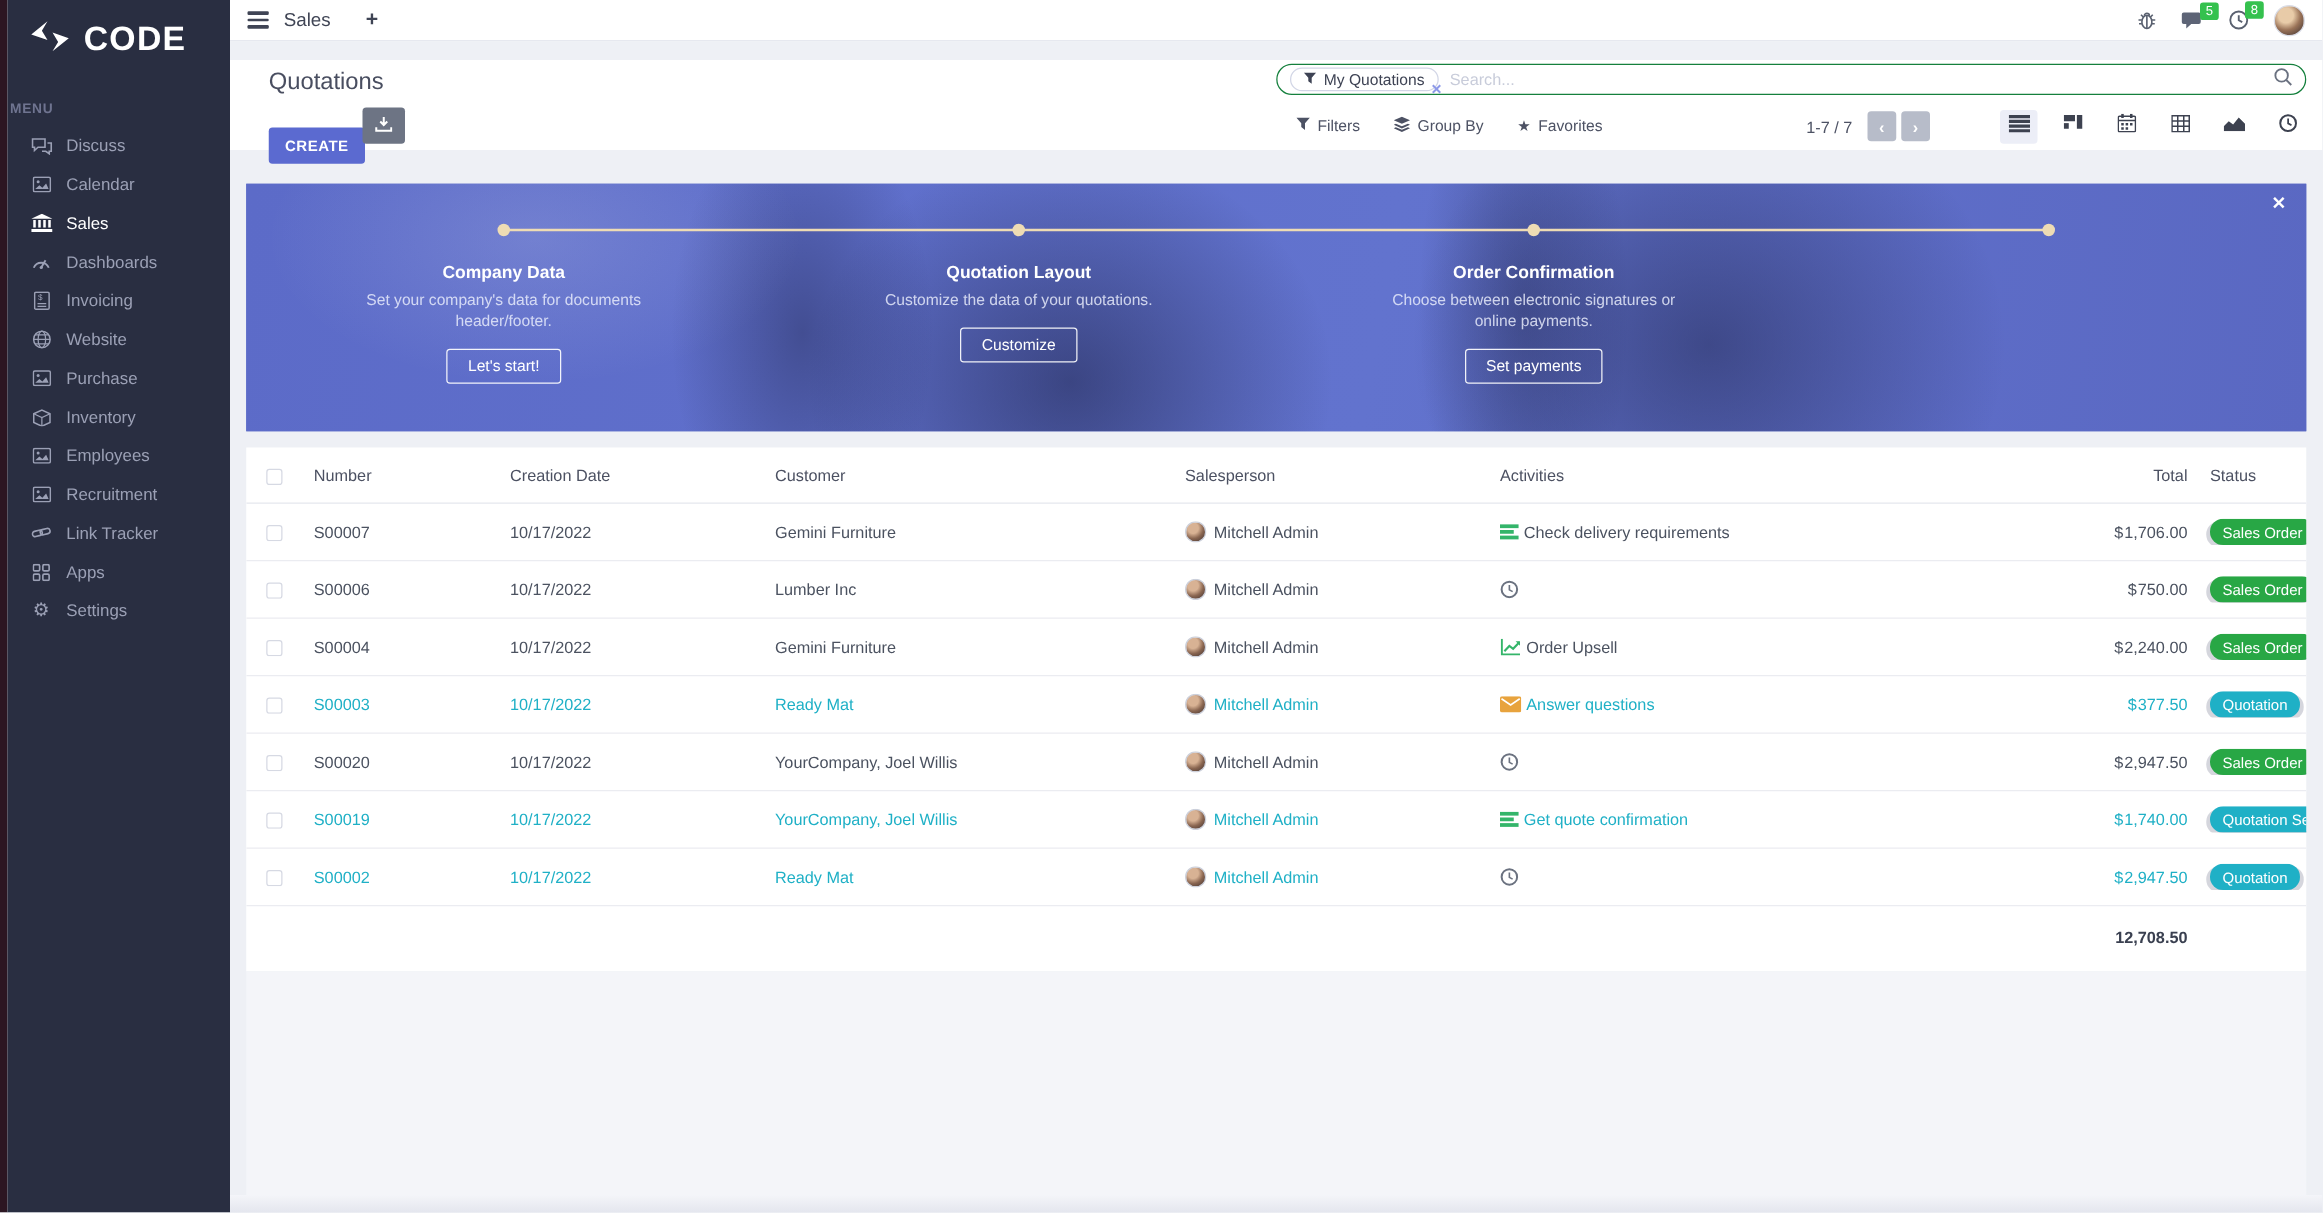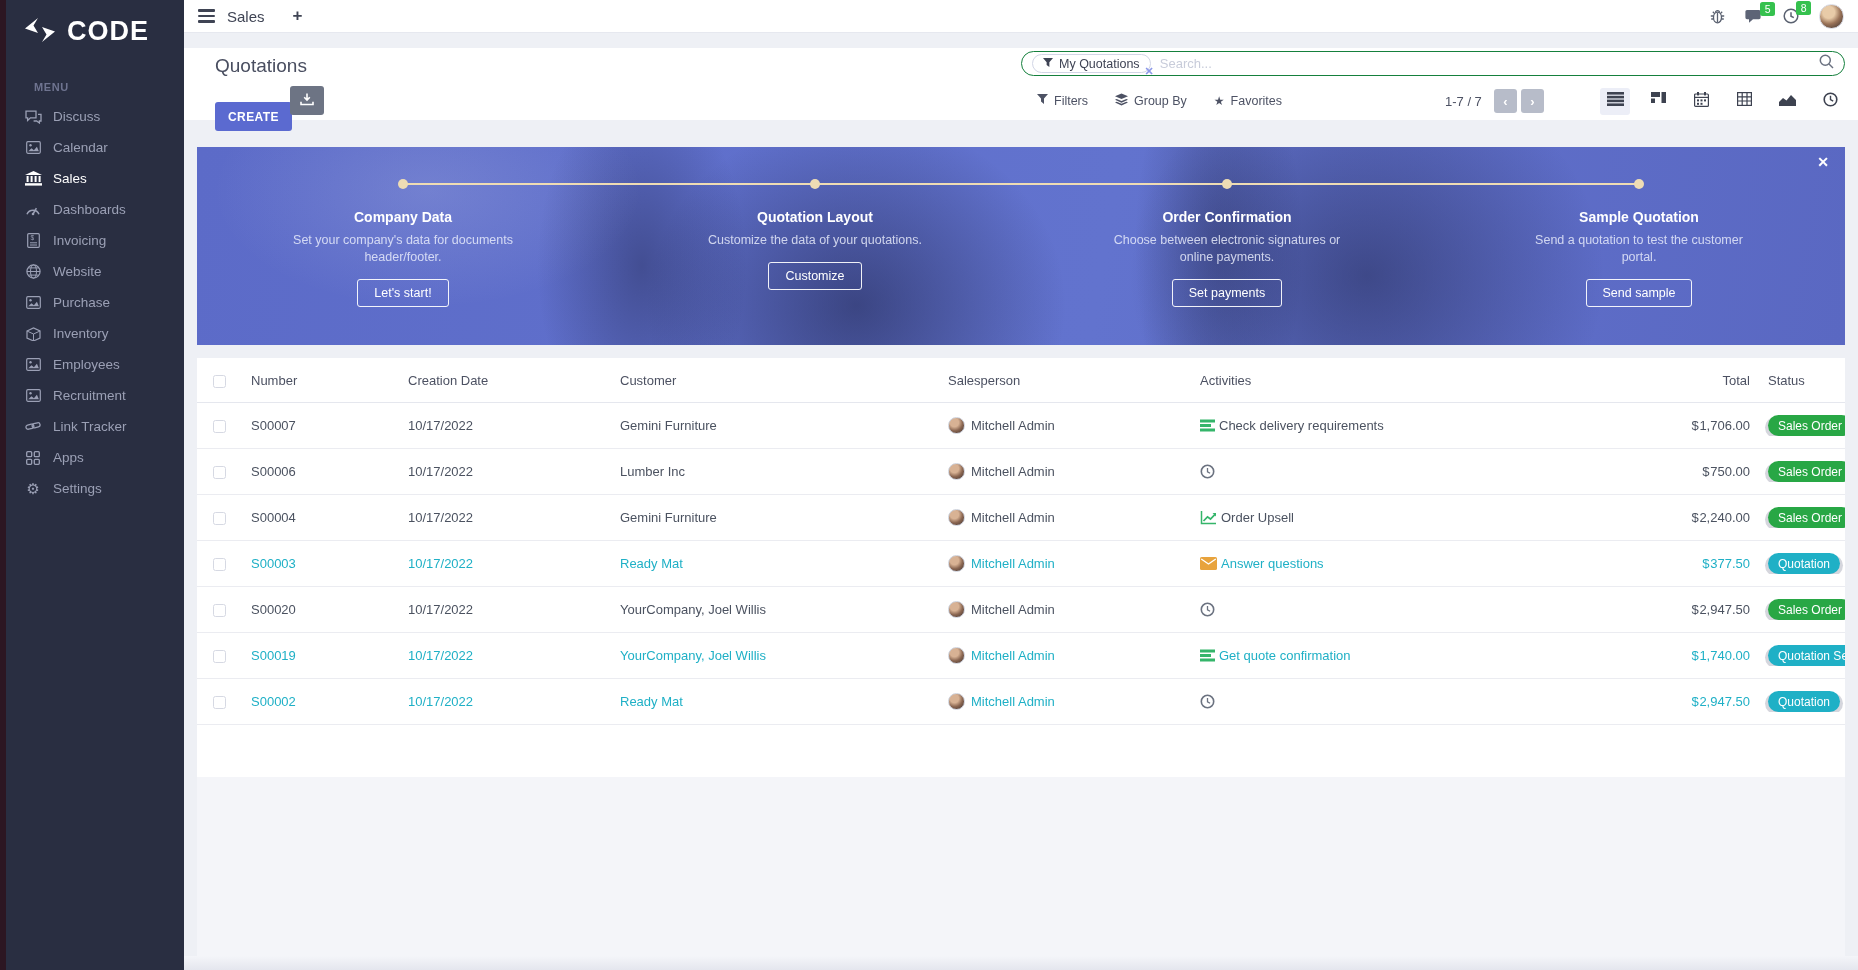--- a/index.html
+++ b/index.html
@@ -4,21 +4,21 @@
 <style>
   * { box-sizing: border-box; margin: 0; padding: 0; }
   html,body { width:1858px; height:970px; overflow:hidden; }
   body { font-family:"Liberation Sans", sans-serif; background:#eef0f5; position:relative; color:#4b5260; }
 
   
   .left-strip { position:absolute; left:0; top:0; width:6px; height:100%; background:#2c1622; }
   .sidebar { position:absolute; left:6px; top:0; width:178px; height:100%; background:#292e41; color:#9ba0b5; }
   .logo { display:flex; align-items:center; gap:9px; padding:16px 0 0 16px; }
   .logo-text { font-size:27px; font-weight:bold; color:#fff; letter-spacing:1px; }
-  .menu-label { padding:34px 0 8px 28px; font-size:11px; font-weight:bold; letter-spacing:.6px; color:#6f7490; }
+  .menu-label { padding:34px 0 8px 2px; font-size:11px; font-weight:bold; letter-spacing:.6px; color:#6f7490; }
   .side-item { display:flex; align-items:center; gap:11px; padding:8px 18px; font-size:13.5px; cursor:pointer; }
   .side-item.active { color:#fff; }
   .side-icon { width:18px; display:flex; justify-content:center; align-items:center; }
 
   
   .topbar { position:absolute; left:184px; right:0; top:0; height:33px; background:#fff; border-bottom:1px solid #e6e8ef; display:flex; align-items:center; padding:0 14px; }
   .hamburger { width:17px; display:flex; flex-direction:column; gap:3px; cursor:pointer; }
   .hamburger span { height:2.5px; background:#3f4454; border-radius:1px; }
   .app-name { margin-left:12px; font-size:15px; color:#3f4454; }
   .newtab { margin-left:28px; font-size:17px; font-weight:bold; color:#3f4454; cursor:pointer; }
@@ -403,25 +403,20 @@
     <div class="step">
       <div class="step-title">Quotation Layout</div>
       <div class="step-desc">Customize the data of your quotations.</div>
       <button class="step-btn">Customize</button>
     </div>
     <div class="step">
       <div class="step-title">Order Confirmation</div>
       <div class="step-desc">Choose between electronic signatures or online payments.</div>
       <button class="step-btn">Set payments</button>
     </div>
-    <div class="step">
-      <div class="step-title">Sample Quotation</div>
-      <div class="step-desc">Send a quotation to test the customer portal.</div>
-      <button class="step-btn">Send sample</button>
-    </div>
   </div>
 </section>
 
 <section class="tablecard">
   <div class="thead">
     <div class="td c-check"><span class="cb"></span></div>
     <div class="td">Number</div>
     <div class="td">Creation Date</div>
     <div class="td">Customer</div>
     <div class="td">Salesperson</div>
@@ -574,16 +569,19 @@
               <circle cx="7.5" cy="7.5" r="6.2" stroke-width="1.6"></circle>
               <path d="M7.5 4v3.9l2.6 1.4" stroke-width="1.3"></path>
             </svg>
           </span>
           <span></span>
         </div>
         <div class="td c-total"><span class="cur">$</span><span>2,947.50</span></div>
         <div class="td c-status"><span class="pill pill-teal">Quotation</span></div>
       </div>
     </div>
+  <div class="tfoot">
+    <div class="foot-total">12,708.50</div>
+  </div>
 </section>
 
 <div class="below"></div>
 <div class="bottom-shade"></div>
 
 </body></html>

